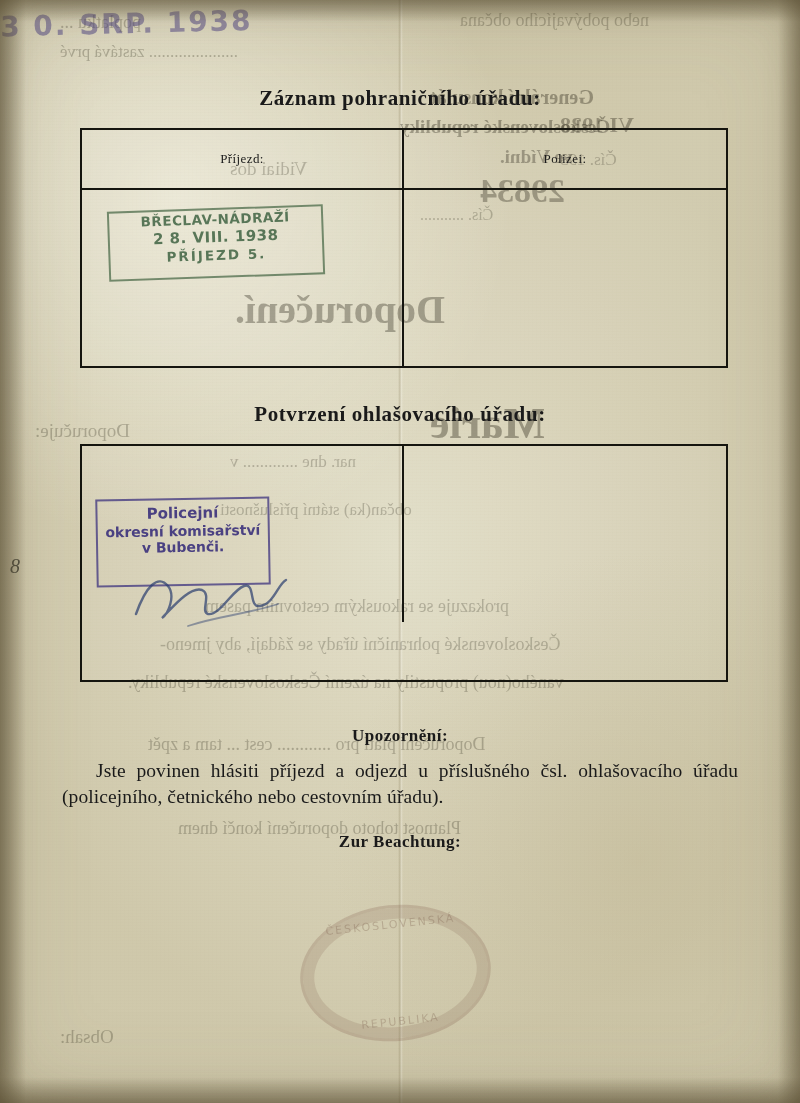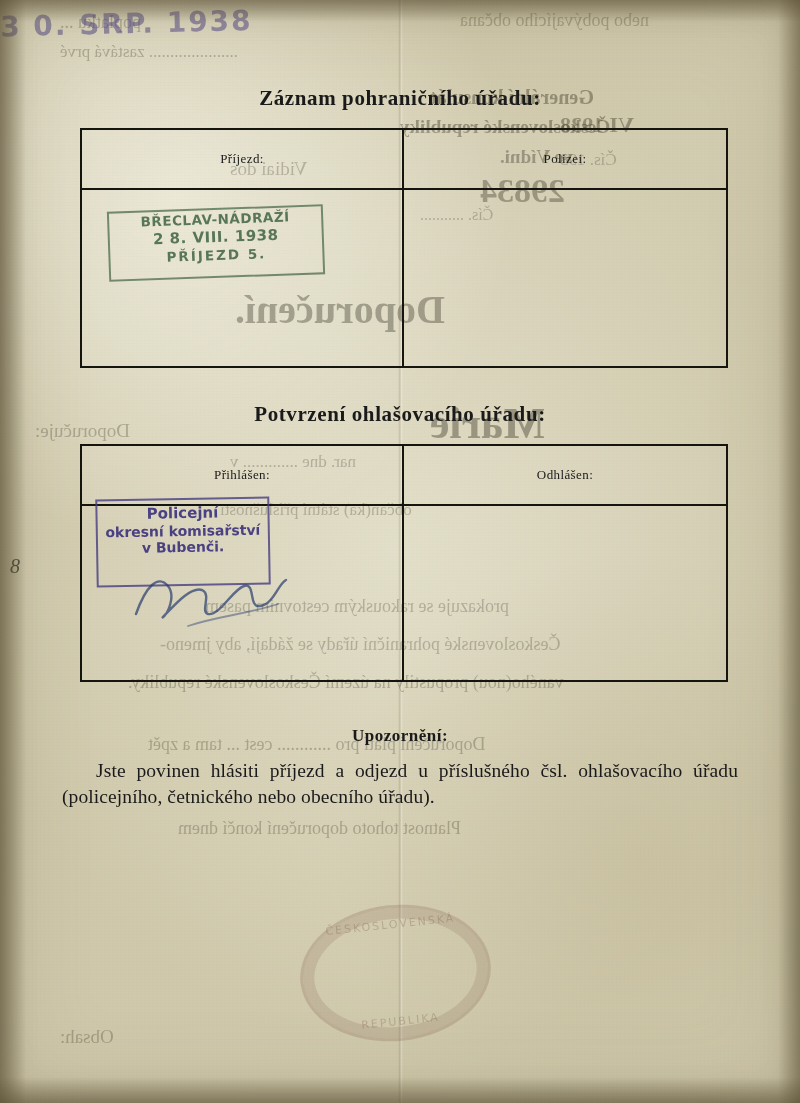--- a/index.html
+++ b/index.html
@@ -256,50 +256,43 @@
 
     <div class="stamp" id="stamp-breclav">
       <div class="l1">BŘECLAV-NÁDRAŽÍ</div>
       <div class="l2">2 8. VIII. 1938</div>
       <div class="l3">PŘÍJEZD 5.</div>
     </div>
 
     <div class="section-title" style="position:absolute; left:0; top:402px; width:100%; font-size:21px;">Potvrzení ohlašovacího úřadu:</div>
 
     <div class="doc-table" id="table-registration" style="left:80px; top:444px; width:648px; height:238px;">
-      <div class="tbl-head-row">
-        <div class="tbl-cell left">
-          <span class="hdr">Přihlášen:</span>
-        </div>
-        <div class="tbl-cell">
-          <span class="hdr">Odhlášen:</span>
-        </div>
-      </div>
       <div class="tbl-body-row" style="height:176px;">
         <div class="tbl-cell left"></div>
         <div class="tbl-cell"></div>
       </div>
     </div>
 
     <div class="stamp" id="stamp-policie">
       <div class="p1">Policejní</div>
       <div class="p2">okresní komisařství</div>
       <div class="p3">v Bubenči.</div>
     </div>
 
     <div id="stamp-date">3 0. SRP. 1938</div>
 
     <svg id="signature" viewBox="0 0 220 80">
       <path d="M8 58 C18 30, 30 18, 40 30 C48 40, 40 58, 34 62 C44 52, 62 30, 74 34 C84 38, 72 56, 80 58 C92 60, 104 34, 116 30 C128 26, 120 52, 132 50 C146 48, 150 28, 158 24" fill="none" stroke="rgba(40,60,110,0.7)" stroke-width="2.4" stroke-linecap="round"></path>
       <path d="M60 70 C90 60, 120 58, 150 48" fill="none" stroke="rgba(40,60,110,0.45)" stroke-width="1.8" stroke-linecap="round"></path>
     </svg>
 
     <div class="notice-head" style="position:absolute; left:0; top:726px; width:100%;">Upozornění:</div>
-    <div class="notice-p" style="position:absolute; left:62px; top:758px; width:676px;">Jste povinen hlásiti příjezd a odjezd u příslušného čsl. ohlašovacího úřadu (policejního, četnického nebo obecního úřadu).</div>
-
+    <div class="notice-p" style="position:absolute; left:62px; top:758px; width:676px;">Jste povinen hlásiti příjezd a odjezd u příslušného čsl. ohlašovacího úřadu (policejního, četnického nebo cestovním úřadu).</div>
+
+    <div class="notice-head" style="position:absolute; left:0; top:832px; width:100%;">Zur Beachtung:</div>
 
     <div id="seal">
       <div class="seal-top">ČESKOSLOVENSKÁ</div>
       <div class="seal-bottom">REPUBLIKA</div>
     </div>
 
   </div>
 
   <div id="edge-left"></div>
   <div id="edge-right"></div>

